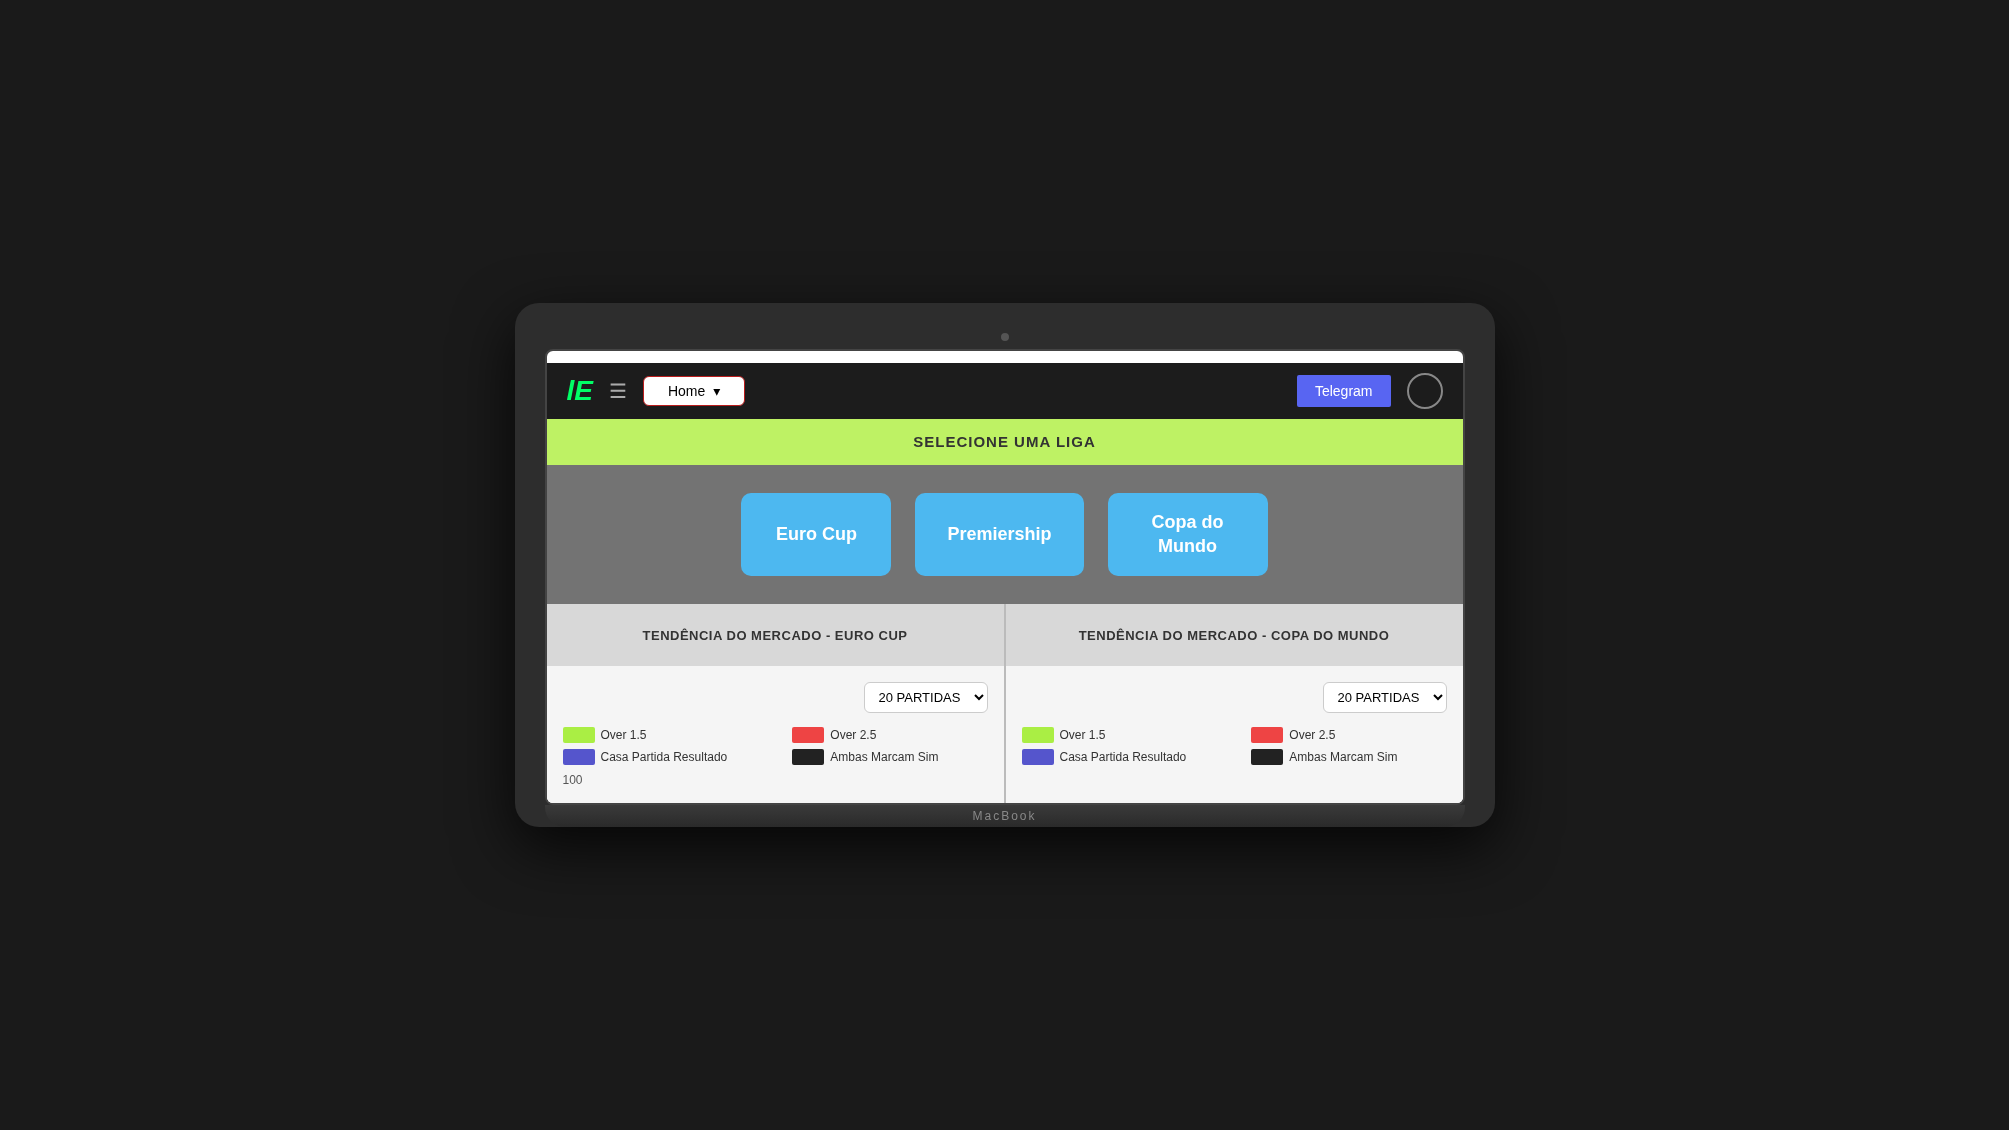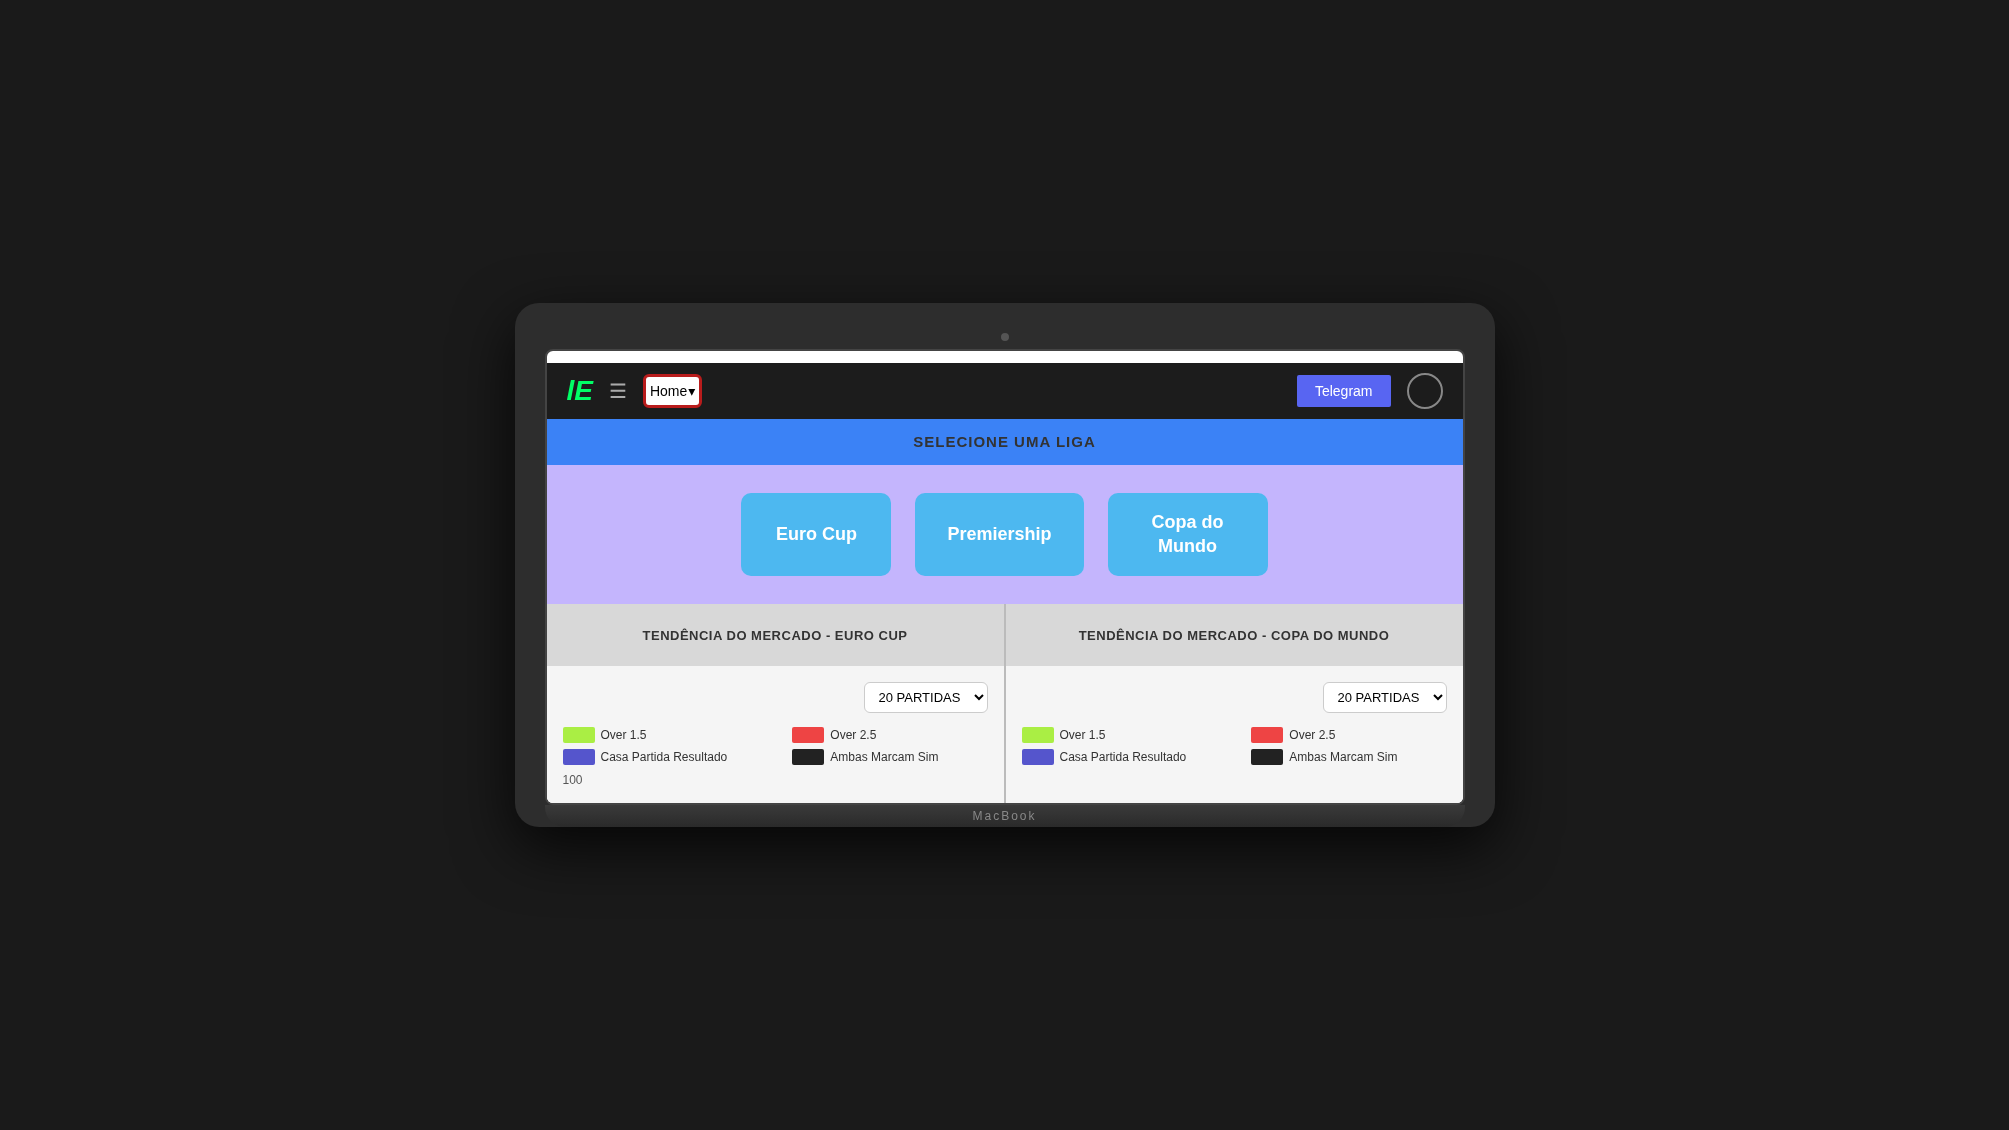--- a/index.html
+++ b/index.html
@@ -69,27 +69,27 @@
     }
 
     .hamburger-icon {
       color: #aaa;
       font-size: 20px;
       cursor: pointer;
     }
 
     .home-dropdown {
       background: #fff;
-      border: 3px solid #b91c1c;
+      border: 1px solid #b91c1c;
       border-radius: 6px;
-      padding: 6px 4px;
+      padding: 6px 24px;
       font-size: 14px;
       display: flex;
       align-items: center;
-      gap: 1px;
+      gap: 8px;
       cursor: pointer;
     }
 
     .header-spacer { flex: 1; }
 
     .telegram-btn {
       background: #5865f2;
       color: #fff;
       border: none;
       border-radius: 2px;
@@ -104,34 +104,34 @@
       border-radius: 50%;
       border: 2px solid #888;
       background: transparent;
     }
 
     .app-body {
       background: #f0f0f0;
     }
 
     .select-liga-bar {
-      background: #3b82f6;
+      background: #bef264;
       text-align: center;
       padding: 14px;
     }
 
     .select-liga-bar span {
       font-size: 15px;
       font-weight: 700;
       color: #333;
       letter-spacing: 1px;
     }
 
     .liga-buttons-row {
-      background: #c4b5fd;
+      background: #737373;
       display: flex;
       justify-content: center;
       gap: 24px;
       padding: 28px 30px;
       flex-wrap: wrap;
     }
 
     .liga-btn {
       background: #4db8f0;
       color: #fff;

